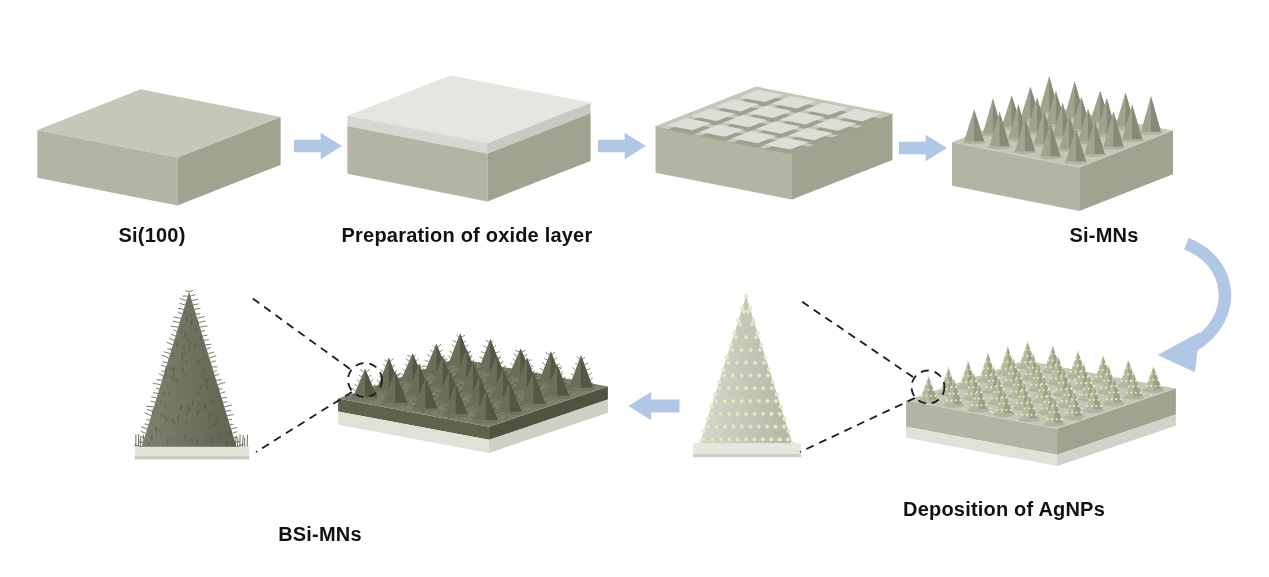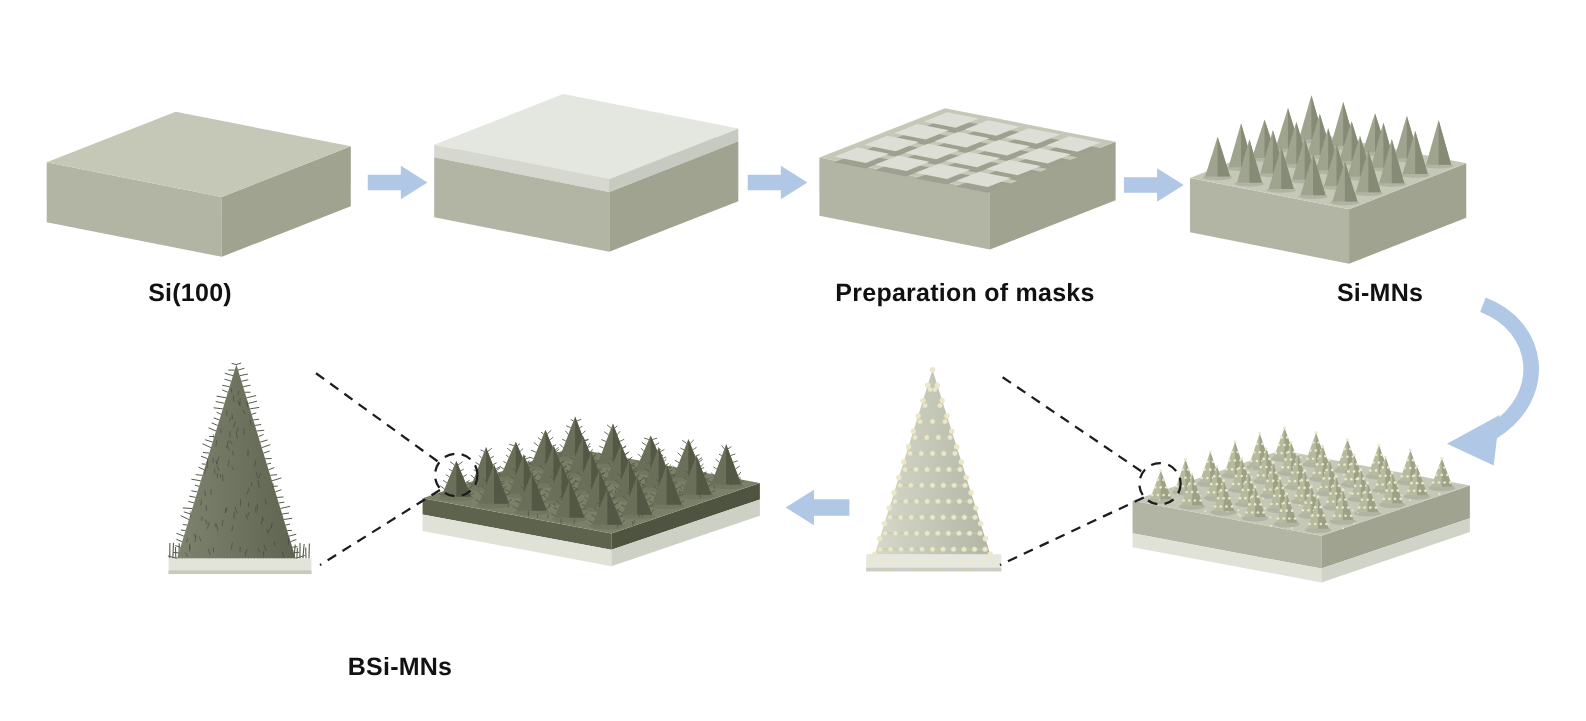--- a/index.html
+++ b/index.html
@@ -1550,16 +1550,17 @@
       <circle cx="928" cy="387" r="16.5"></circle>
       <line x1="913" y1="377" x2="798" y2="299"></line>
       <line x1="915" y1="398" x2="800" y2="452"></line>
       <circle cx="365" cy="380" r="17"></circle>
       <line x1="350" y1="369" x2="252" y2="298"></line>
       <line x1="352" y1="392" x2="256" y2="452"></line>
     </g>
   </svg>
 
   <div class="lbl" style="left:152px;top:224px">Si(100)</div>
-  <div class="lbl" style="left:772px;top:224px">Preparation of masks</div>
+  <div class="lbl" style="left:467px;top:224px">Preparation of oxide layer</div>
   <div class="lbl" style="left:1104px;top:224px">Si-MNs</div>
   <div class="lbl" style="left:320px;top:523px">BSi-MNs</div>
+  <div class="lbl" style="left:1004px;top:498px">Deposition of AgNPs</div>
 </div>
 
 </body></html>

